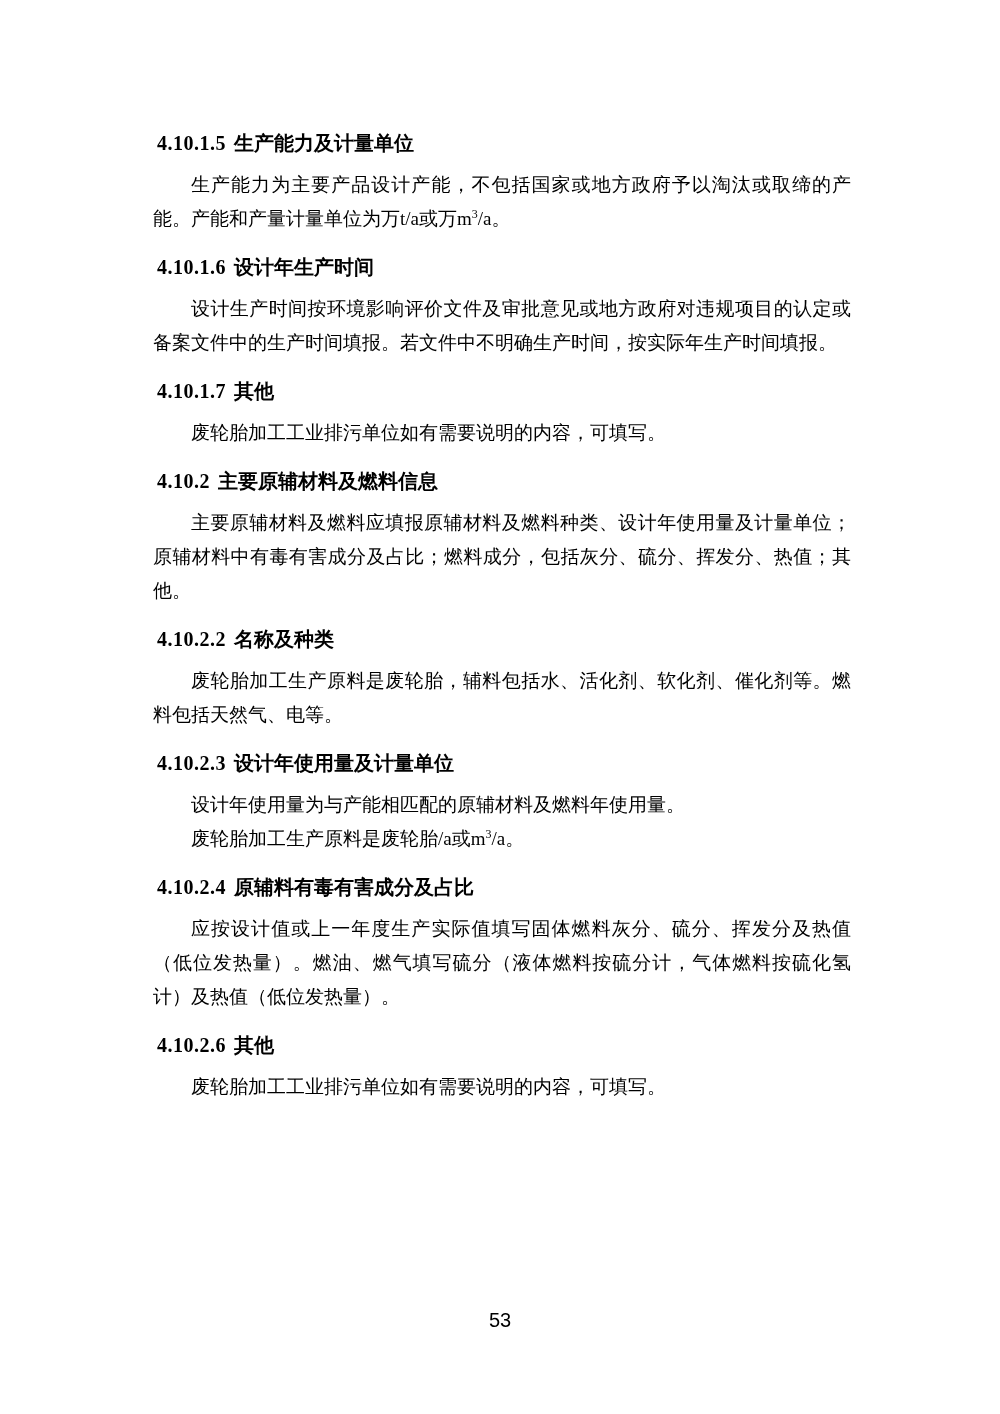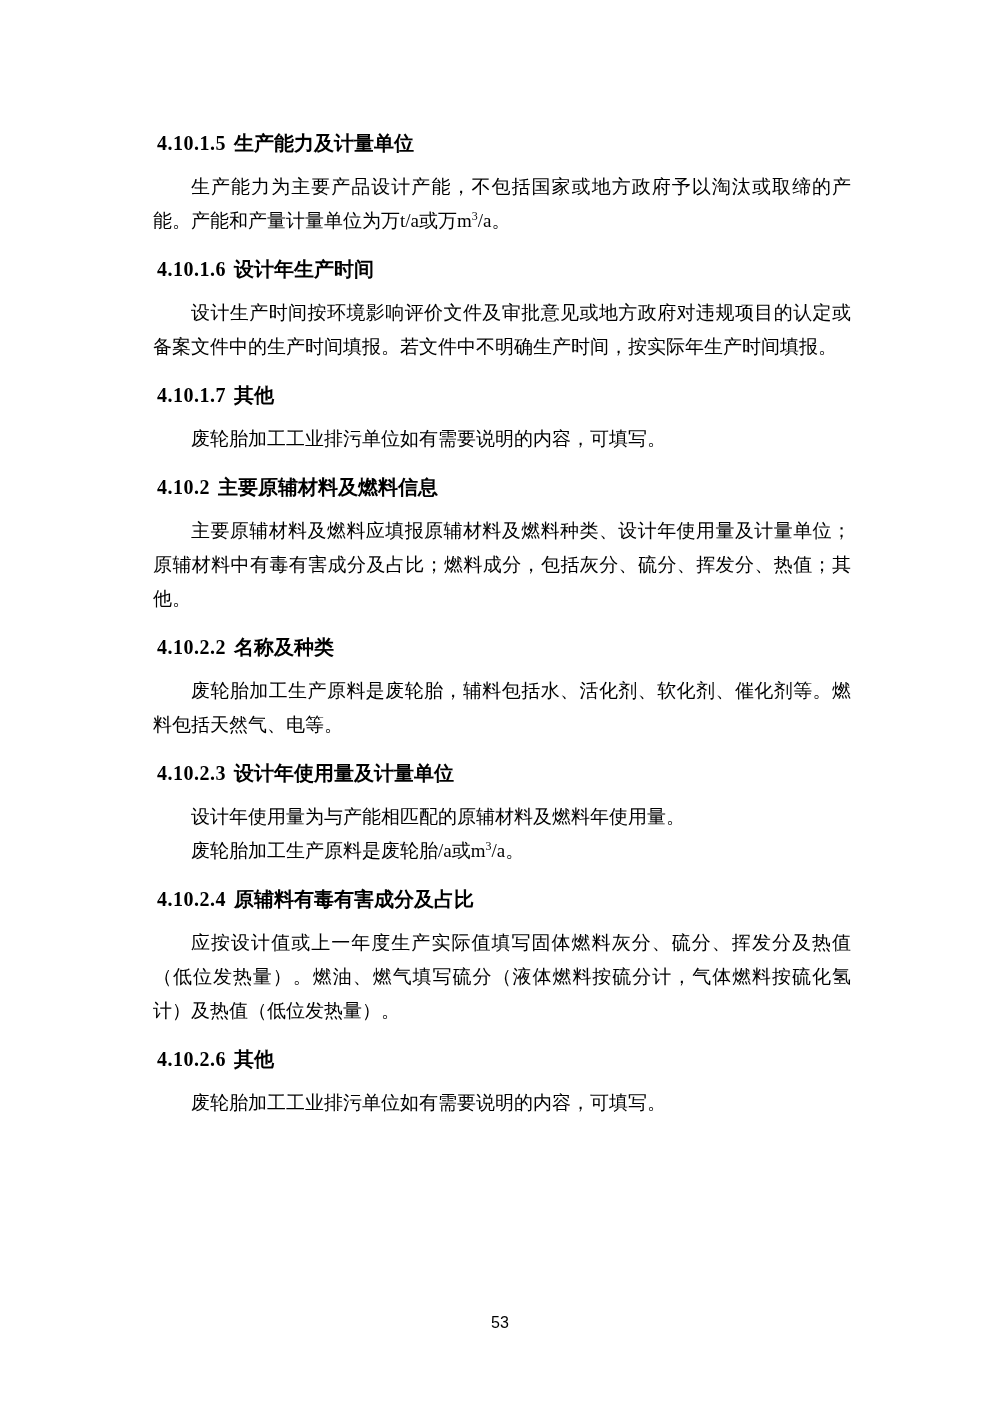--- a/index.html
+++ b/index.html
@@ -27,21 +27,21 @@
     font-weight: bold;
     line-height: 26px;
     margin: 18px 0 12px 4px;
     white-space: nowrap;
   }
   .heading .hnum {
     font-family: "Liberation Serif", "DejaVu Serif", serif;
     letter-spacing: 0.5px;
   }
   .heading .htitle {
-    font-family: Liberation Mono, monospace;
+    font-family: Liberation Sans, sans-serif;
     margin-left: 8px;
   }
   .para {
     font-size: 19px;
     line-height: 34px;
     margin: 0;
     text-indent: 2em;
     text-align: justify;
     font-family: "Liberation Serif", "DejaVu Serif", serif;
   }
@@ -49,21 +49,21 @@
     font-size: 12px;
     line-height: 0;
     vertical-align: super;
   }
   .footer {
     position: absolute;
     left: 0;
     bottom: 82px;
     width: 100%;
     text-align: center;
-    font-size: 16px;
+    font-size: 20px;
     font-family: "Liberation Sans", "DejaVu Sans", sans-serif;
   }
 </style>
 </head>
 <body>
 
 <div class="page">
   <main class="content">
       <h2 class="heading"><span class="hnum">4.10.1.5</span><span class="htitle">生产能力及计量单位</span></h2>
       <p class="para"><span>生产能力为主要产品设计产能，不包括国家或地方政府予以淘汰或取缔的产能。产能和产量计量单位为万t/a或万m</span><sup>3</sup><span>/a。</span></p>

